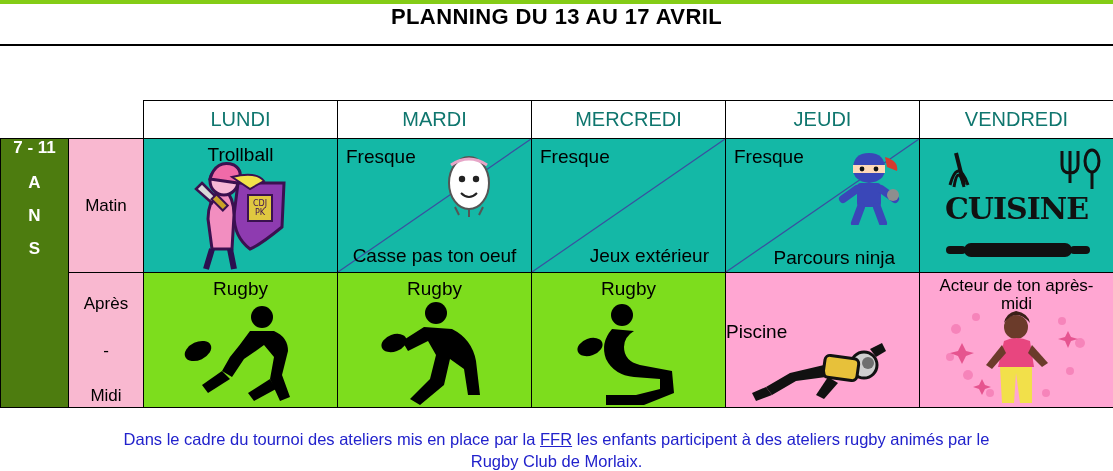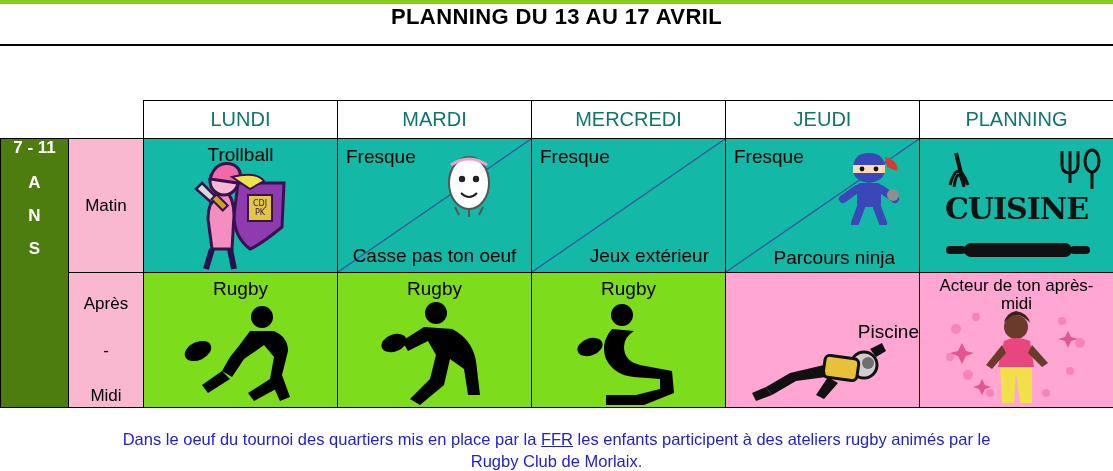--- a/index.html
+++ b/index.html
@@ -72,21 +72,21 @@
     position:absolute;left:0;top:0;width:100%;height:100%;
     pointer-events:none;
   }
   .diag line{stroke:#3b4ea0;stroke-width:1.2;}
 
   .lbl{position:absolute;font-size:19px;color:#000;line-height:1.05;}
   .lbl.tl{left:8px;top:8px;}
   .lbl.ct{left:0;right:0;text-align:center;top:6px;}
   .lbl.br{right:8px;bottom:8px;text-align:right;}
   .lbl.bc{left:0;right:0;text-align:center;bottom:8px;}
-  .lbl.c{left:0;right:0;text-align:right;top:50%;transform:translateY(-50%);}
+  .lbl.c{left:0;right:0;text-align:left;top:50%;transform:translateY(-50%);}
   .lbl.tc2{left:0;right:0;text-align:center;top:4px;font-size:17px;}
 
   .art{position:absolute;}
 
   
   .footer{
     position:absolute;left:0;top:425px;width:1113px;height:46px;
     text-align:center;color:#2222cc;font-size:16.5px;line-height:22px;
     padding-top:3px;box-sizing:border-box;
   }
@@ -128,21 +128,21 @@
       <td>
             <div class="day">MARDI</div>
           </td>
       <td>
             <div class="day">MERCREDI</div>
           </td>
       <td>
             <div class="day">JEUDI</div>
           </td>
       <td>
-            <div class="day">PLANNING</div>
+            <div class="day">VENDREDI</div>
           </td>
     </tr>
 
     <tr>
       <td rowspan="2" class="age-cell">
         <span class="num">7 - 11</span>
         <span class="letter">A</span>
         <span class="letter">N</span>
         <span class="letter">S</span>
       </td>
@@ -308,17 +308,17 @@
           <path d="M58 58 L60 94 L72 94 L74 64 L78 94 L90 94 L90 58 Z" fill="#f2e04a"></path>
           <path d="M60 36 L44 56 L50 60 L64 44 Z" fill="#6b3b2a"></path>
           <path d="M90 36 L106 54 L100 58 L86 44 Z" fill="#6b3b2a"></path>
         </svg>
       </td>
     </tr>
   </tbody>
     </table>
 
   <div class="footer">
-    <div><span>Dans le oeuf du tournoi des quartiers mis en place par la </span><span class="u">FFR</span><span> les enfants participent à des ateliers rugby animés par le</span></div>
+    <div><span>Dans le cadre du tournoi des ateliers mis en place par la </span><span class="u">FFR</span><span> les enfants participent à des ateliers rugby animés par le</span></div>
     <div>Rugby Club de Morlaix.</div>
   </div>
 
 </div>
 
 </body></html>

